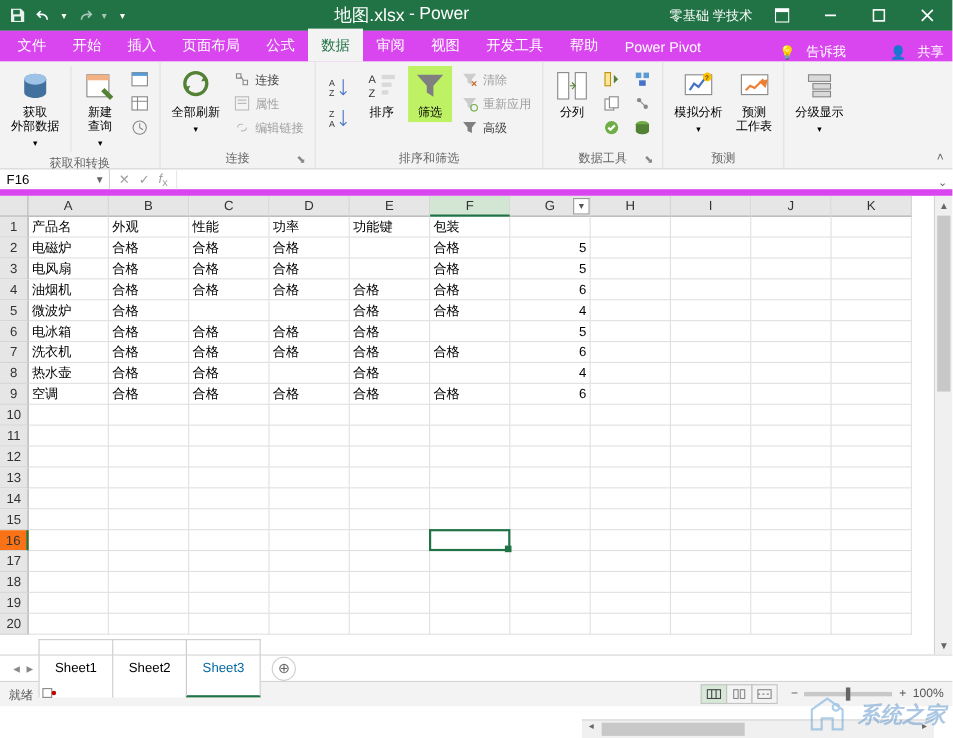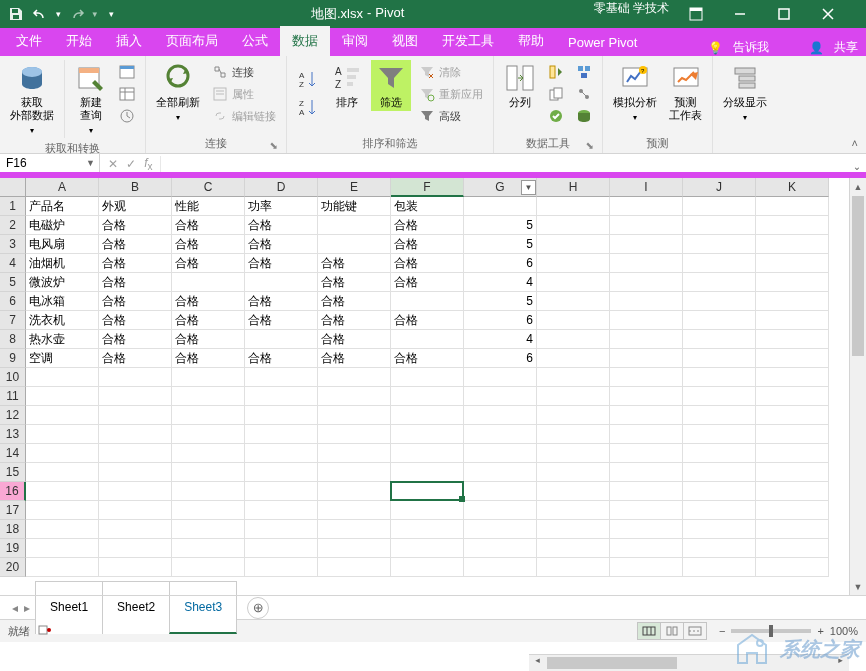--- a/index.html
+++ b/index.html
@@ -2,22 +2,22 @@
 <html><head>
 <meta charset="utf-8">
 <style>
 *{box-sizing:border-box;margin:0;padding:0;font-family:"Microsoft YaHei","Segoe UI",sans-serif;user-select:none}
 body{width:866px;height:671px;overflow:hidden;background:#fff;position:relative;font-size:12px}
 
 
 .titlebar{height:28px;background:#217346;display:flex;align-items:center;color:#fff}
 .qat{display:flex;align-items:center;gap:8px;padding:0 8px}
 .qat .ico{width:16px;height:16px;display:flex;align-items:center;justify-content:center}
-.title-center{flex:1;text-align:center;font-size:13px;display:flex;justify-content:center;gap:4px}
-.title-right{display:flex;align-items:flex-start;gap:10px;padding-right:21px}
+.title-center{flex:1;text-align:center;font-size:16px;display:flex;justify-content:center;gap:4px}
+.title-right{display:flex;align-items:center;gap:10px;padding-right:6px}
 .winbtn{width:34px;height:28px;display:flex;align-items:center;justify-content:center}
 
 
 .menubar{height:28px;background:#d946ef;display:flex;align-items:flex-end;color:#fff;padding-left:4px}
 .menubar .tab{padding:6px 12px;font-size:13px;cursor:pointer;white-space:nowrap}
 .menubar .tab.active{background:#f3f3f3;color:#217346}
 .menubar .spacer{flex:1}
 .menubar .right{display:flex;align-items:center;gap:10px;padding-right:8px;font-size:12px}
 
 
@@ -42,21 +42,21 @@
 .fx-btns{display:flex;align-items:center;gap:8px;padding:0 8px;color:#a0a0a0;border-right:1px solid #e8e8e8}
 .fxinput{flex:1;padding:0 6px}
 .fx-expand{width:18px;text-align:center;color:#666;font-size:10px}
 
 
 .gridwrap{position:relative;height:418px;overflow:hidden;border-bottom:1px solid #d4d4d4}
 .grid{display:grid;grid-template-columns:26px repeat(11,73px);grid-auto-rows:19px}
 .colh{background:#e6e6e6;border-right:1px solid #d4d4d4;border-bottom:1px solid #aaa;display:flex;align-items:center;justify-content:center;font-size:12px;color:#333}
 .colh.sel{background:#d3e5d3;border-bottom:2px solid #217346}
 .rowh{background:#e6e6e6;border-right:1px solid #aaa;border-bottom:1px solid #d4d4d4;display:flex;align-items:center;justify-content:center;font-size:12px;color:#333}
-.rowh.sel{background:#f9a8d4;border-right:2px solid #217346}
+.rowh.sel{background:#f97316;border-right:2px solid #217346}
 .corner{background:#e6e6e6;border-right:1px solid #aaa;border-bottom:1px solid #aaa}
 .cell{border-right:1px solid #e0e0e0;border-bottom:1px solid #e0e0e0;padding:0 3px;font-size:12px;display:flex;align-items:center;overflow:hidden;white-space:nowrap}
 .cell.num{justify-content:flex-end}
 .autofilter{position:absolute;width:15px;height:15px;border:1px solid #999;background:#fff;display:flex;align-items:center;justify-content:center;font-size:8px;color:#555}
 .selbox{position:absolute;border:2px solid #217346;pointer-events:none}
 .selbox::after{content:"";position:absolute;right:-3px;bottom:-3px;width:6px;height:6px;background:#217346}
 .vscroll{position:absolute;right:0;top:0;bottom:0;width:17px;background:#f0f0f0;border-left:1px solid #d4d4d4}
 .vscroll .thumb{position:absolute;left:2px;right:2px;top:18px;height:160px;background:#c8c8c8}
 .vscroll .arr{position:absolute;left:0;right:0;height:17px;display:flex;align-items:center;justify-content:center;font-size:9px;color:#666}
 .hscroll{position:absolute;right:17px;bottom:0;height:17px;width:320px;background:#f0f0f0;border-top:1px solid #d4d4d4}
@@ -105,21 +105,21 @@
         <svg viewBox="0 0 16 16">
           <path fill="none" stroke="#fff" stroke-width="1.5" d="M5 12a5 5 0 0 1 5-5h3m-2-3 3 3-3 3"></path>
         </svg>
       </span>
     <span style="font-size:9px;opacity:.6">▾</span>
     <span style="font-size:9px;margin-left:4px">▾</span>
   </div>
   <div class="title-center">
     <span>地图.xlsx</span>
     <span>-</span>
-    <span>Pivot</span>
+    <span>Power</span>
   </div>
   <div class="title-right">
     <span>零基础 学技术</span>
     <span class="winbtn">
         <svg width="14" height="14" viewBox="0 0 14 14">
           <rect x="1" y="1" width="12" height="12" fill="none" stroke="#fff"></rect>
           <rect x="1" y="1" width="12" height="3" fill="#fff"></rect>
         </svg>
       </span>
     <span class="winbtn">

